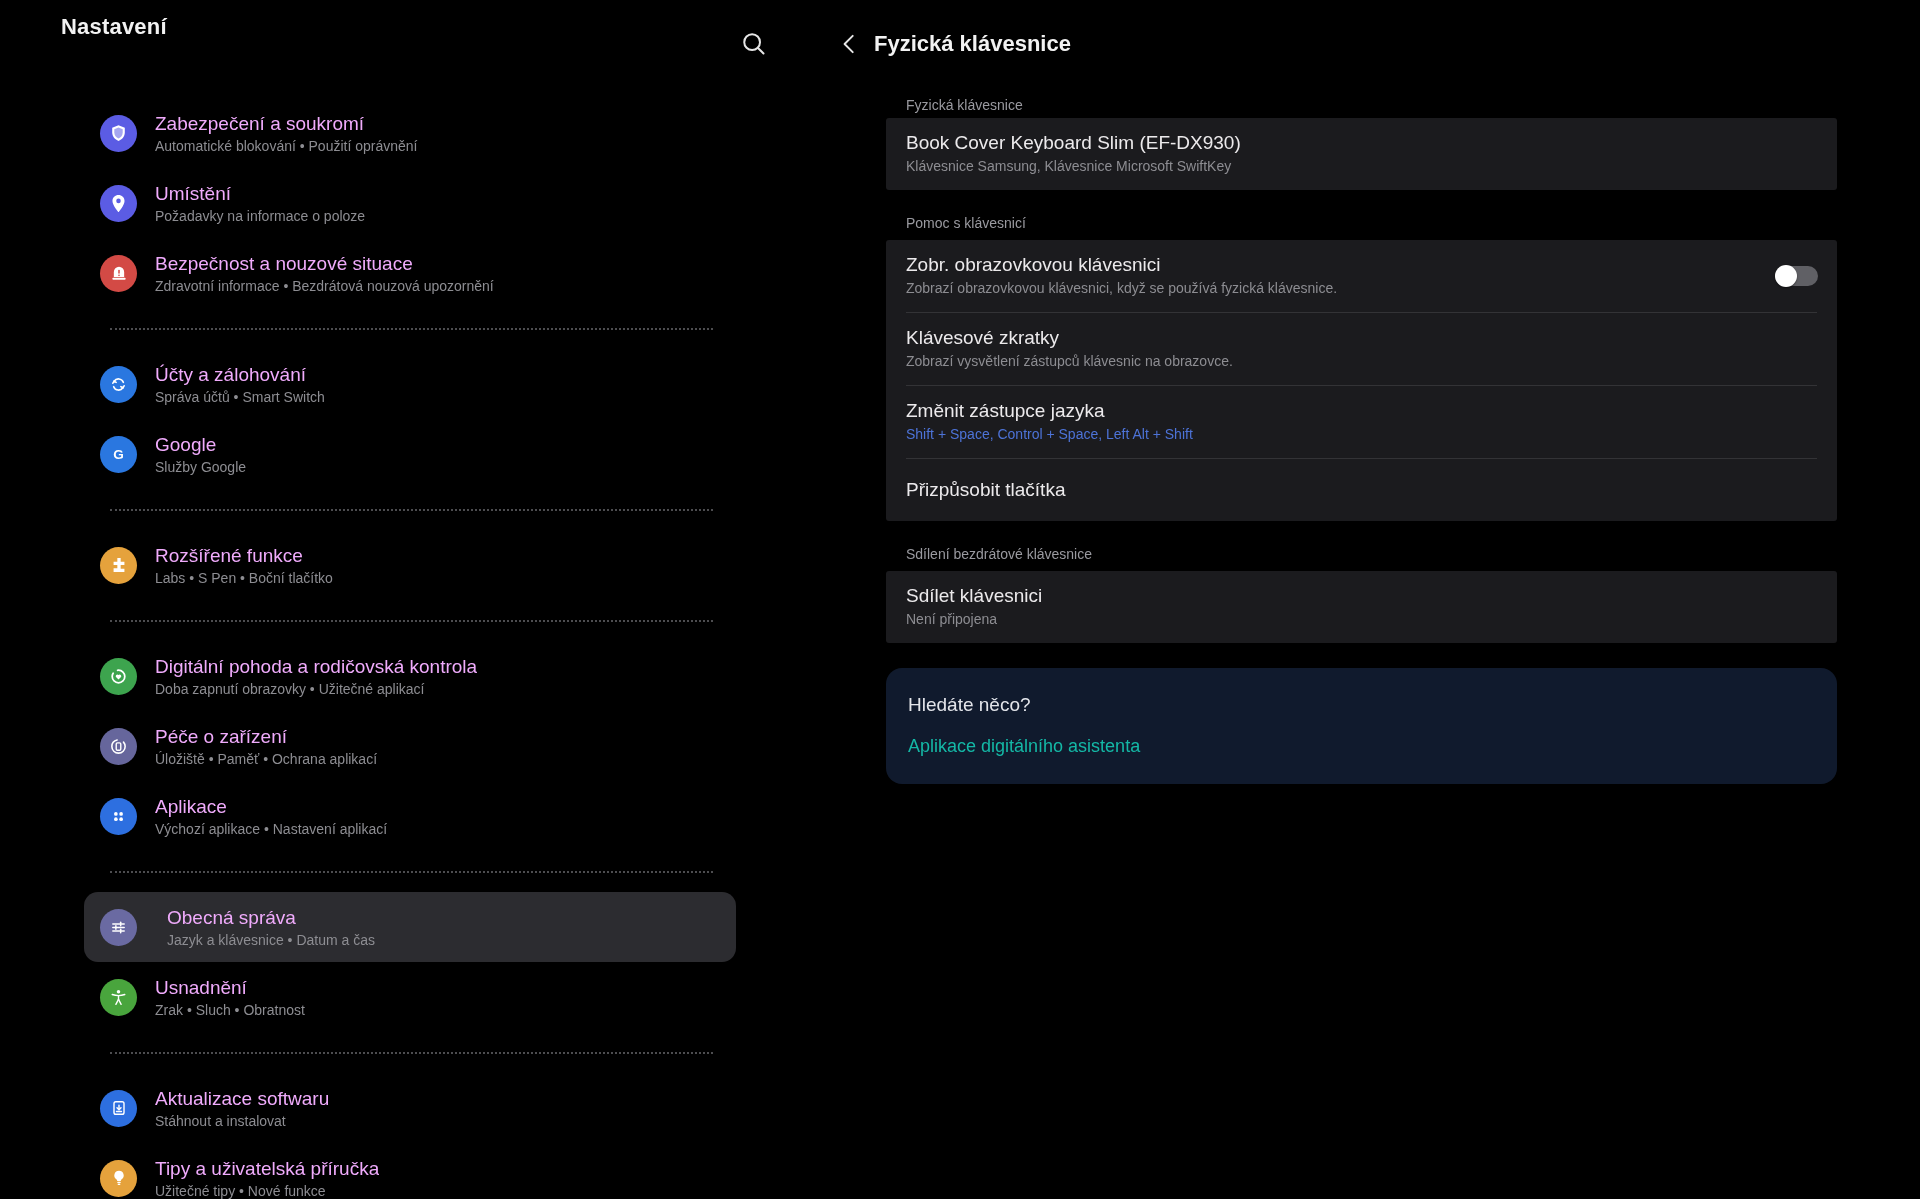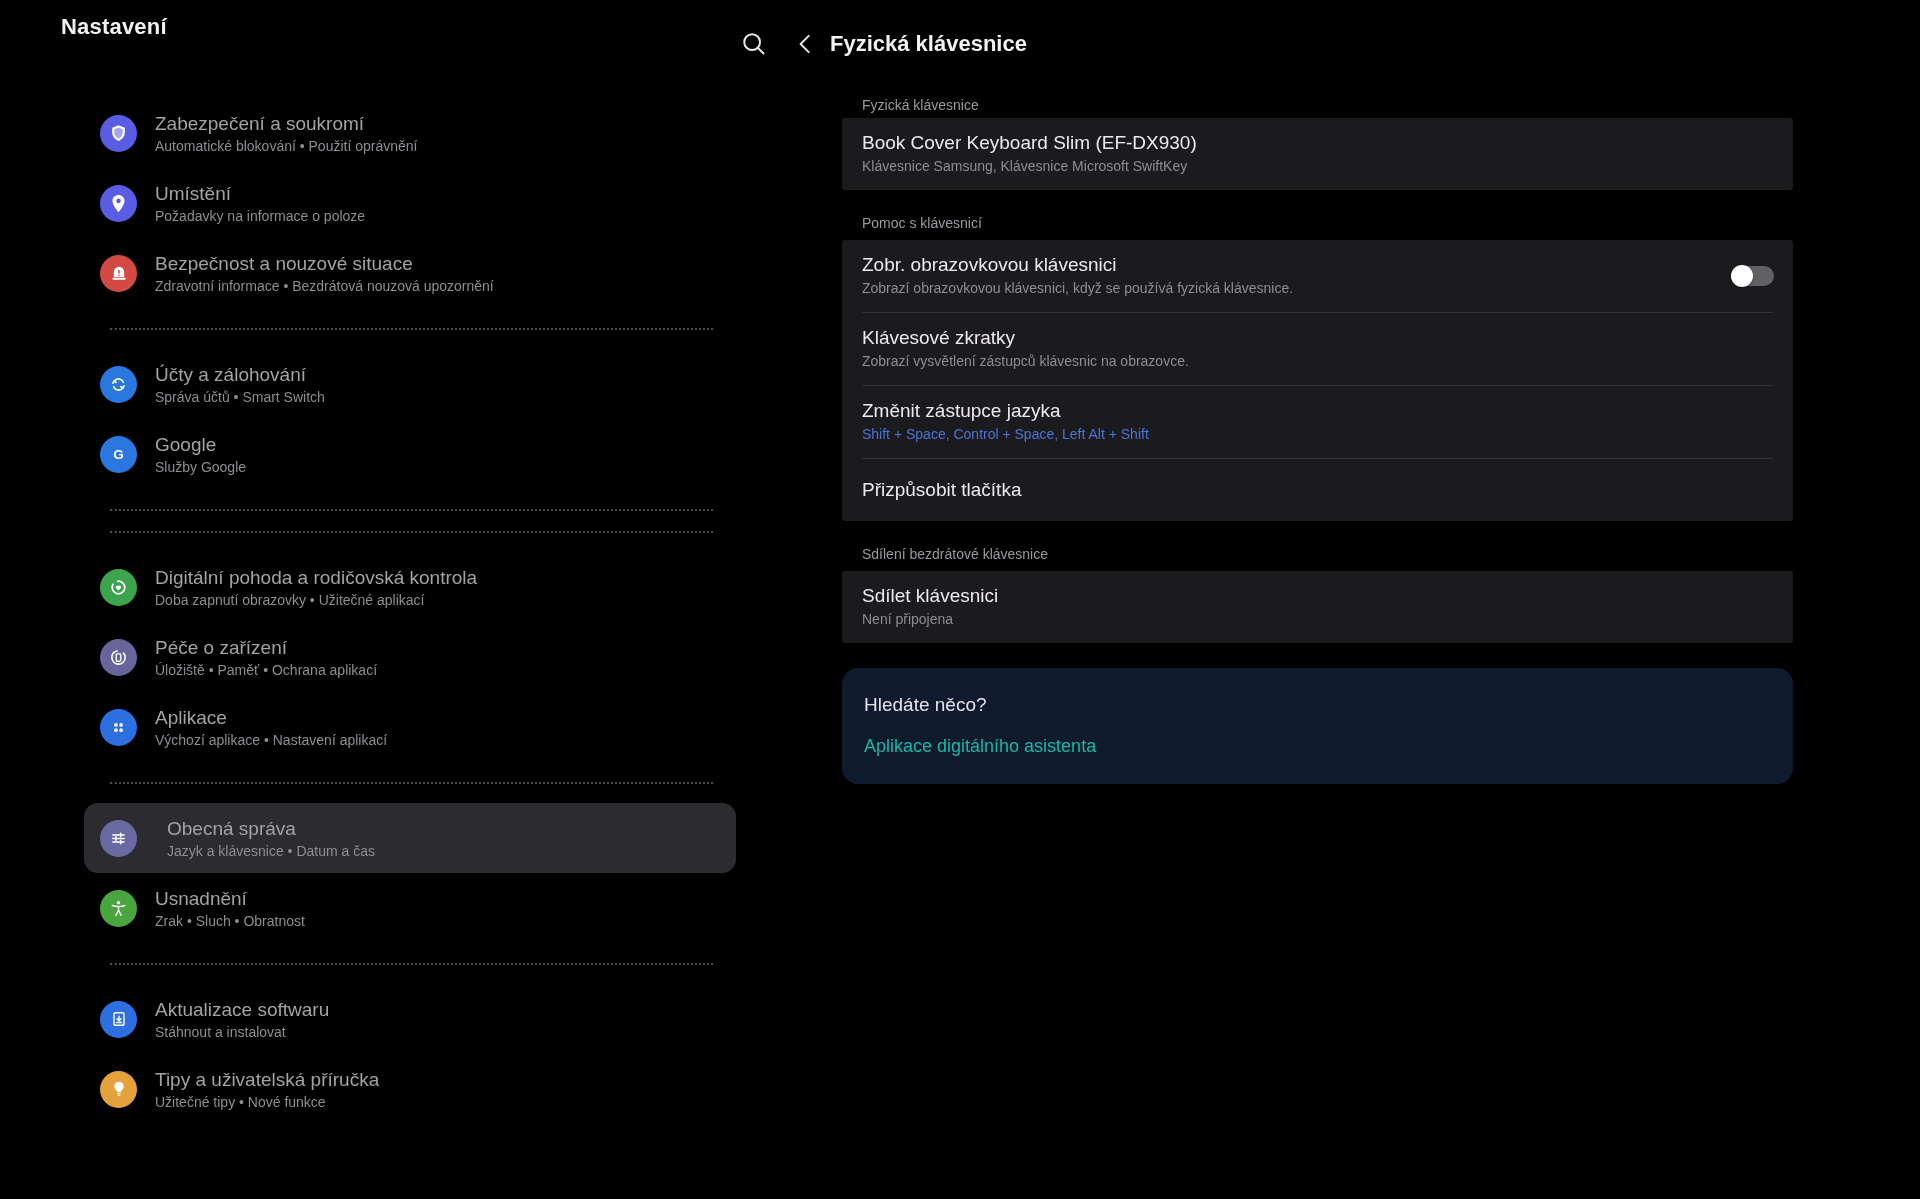--- a/index.html
+++ b/index.html
@@ -13,25 +13,25 @@
   
   .left-pane { position: absolute; left: 0; top: 0; width: 800px; height: 1199px; }
   .lp-title { position: absolute; left: 61px; top: 14px; font-size: 22px; font-weight: 700; color: #f2f2f2; letter-spacing: .2px; }
   .search-btn { position: absolute; left: 734px; top: 26px; width: 40px; height: 40px; display: flex; align-items: center; justify-content: center; cursor: pointer; }
   .lp-list { position: absolute; left: 84px; top: 98px; width: 652px; }
   .lp-row { height: 70px; display: flex; align-items: center; border-radius: 14px; cursor: pointer; }
   .lp-row.selected { background: #2c2c30; gap: 12px; }
   .badge { width: 37px; height: 37px; min-width: 37px; border-radius: 50%; margin-left: 16px; display: flex; align-items: center; justify-content: center; }
   .badge svg { display: block; }
   .lp-texts { margin-left: 18px; overflow: hidden; white-space: nowrap; }
-  .lp-item-title { font-size: 19px; color: #a3a3a3; line-height: 23px; }
+  .lp-item-title { font-size: 19px; color: #f0abfc; line-height: 23px; }
   .lp-item-sub { font-size: 14px; color: #8d8d92; margin-top: 3px; line-height: 17px; }
   .dotted-divider { border-top: 2px dotted #4d4d50; margin: 20px 23px 19px 26px; height: 0; }
   
-  .right-pane { position: absolute; left: 776px; top: 0; width: 1100px; height: 1134px; }
+  .right-pane { position: absolute; left: 820px; top: 0; width: 1100px; height: 1134px; }
   .back-btn { position: absolute; left: 12px; top: 28px; width: 36px; height: 36px; display: flex; align-items: center; justify-content: center; cursor: pointer; }
   .rp-title { position: absolute; left: 54px; top: 31px; font-size: 22px; font-weight: 700; color: #f2f2f2; }
   .rp-content { position: absolute; left: 66px; top: 98px; width: 951px; }
   .section-label { font-size: 14px; color: #9a9aa0; padding-left: 20px; line-height: 14px; }
   .section-label.first { margin-bottom: 6px; }
   .section-label.mid { margin-top: 26px; margin-bottom: 10px; }
   .card { background: #1b1b1e; border-radius: 3px; }
   .card.simple { padding: 13px 20px 15px 20px; cursor: pointer; }
   .card-title { font-size: 19px; color: #eceaec; line-height: 23px; }
   .card-sub { font-size: 14px; color: #8d8d92; margin-top: 4px; line-height: 17px; }
@@ -117,20 +117,32 @@
           <svg width="21" height="21" viewBox="0 0 24 24">
             <text x="12" y="17" text-anchor="middle" font-family="Liberation Sans, sans-serif" font-size="15.5" font-weight="bold" fill="#fff">G</text>
           </svg>
         </div>
     <div class="lp-texts">
       <div class="lp-item-title">Google</div>
       <div class="lp-item-sub">Služby Google</div>
     </div>
   </div>
       <div class="dotted-divider"></div>
+      <div class="lp-row">
+    <div class="badge" style="background: rgb(229, 162, 60);">
+          <svg width="20" height="20" viewBox="0 0 24 24" fill="#fff">
+            <path d="M9.4 4.8c0-1.2 1-2.2 2.3-2.2s2.3 1 2.3 2.2v2.3h2.3c1.2 0 2.2 1 2.2 2.3s-1 2.3-2.2 2.3H14v2.3h2.3c1.2 0 2.2 1 2.2 2.3s-1 2.2-2.2 2.2h-2.3" opacity="0"></path>
+            <path d="M10 3.5h4v4.5h4.5v4H14V16.5h4.5v4H5.5V16h4.5v-4H5.5v-4H10z"></path>
+          </svg>
+        </div>
+    <div class="lp-texts">
+      <div class="lp-item-title">Rozšířené funkce</div>
+      <div class="lp-item-sub">Labs  •  S Pen  •  Boční tlačítko</div>
+    </div>
+  </div>
       <div class="dotted-divider"></div>
       <div class="lp-row">
     <div class="badge" style="background: rgb(61, 164, 78);">
           <svg width="21" height="21" viewBox="0 0 24 24" fill="none">
             <circle cx="12" cy="12" r="7.2" stroke="#fff" stroke-width="2" stroke-dasharray="26 6" stroke-linecap="round"></circle>
             <path d="M12 15.4l-2.6-2.5a1.8 1.8 0 0 1 0-2.6 1.85 1.85 0 0 1 2.6 0 1.85 1.85 0 0 1 2.6 0 1.8 1.8 0 0 1 0 2.6z" fill="#fff"></path>
           </svg>
         </div>
     <div class="lp-texts">
       <div class="lp-item-title">Digitální pohoda a rodičovská kontrola</div>

